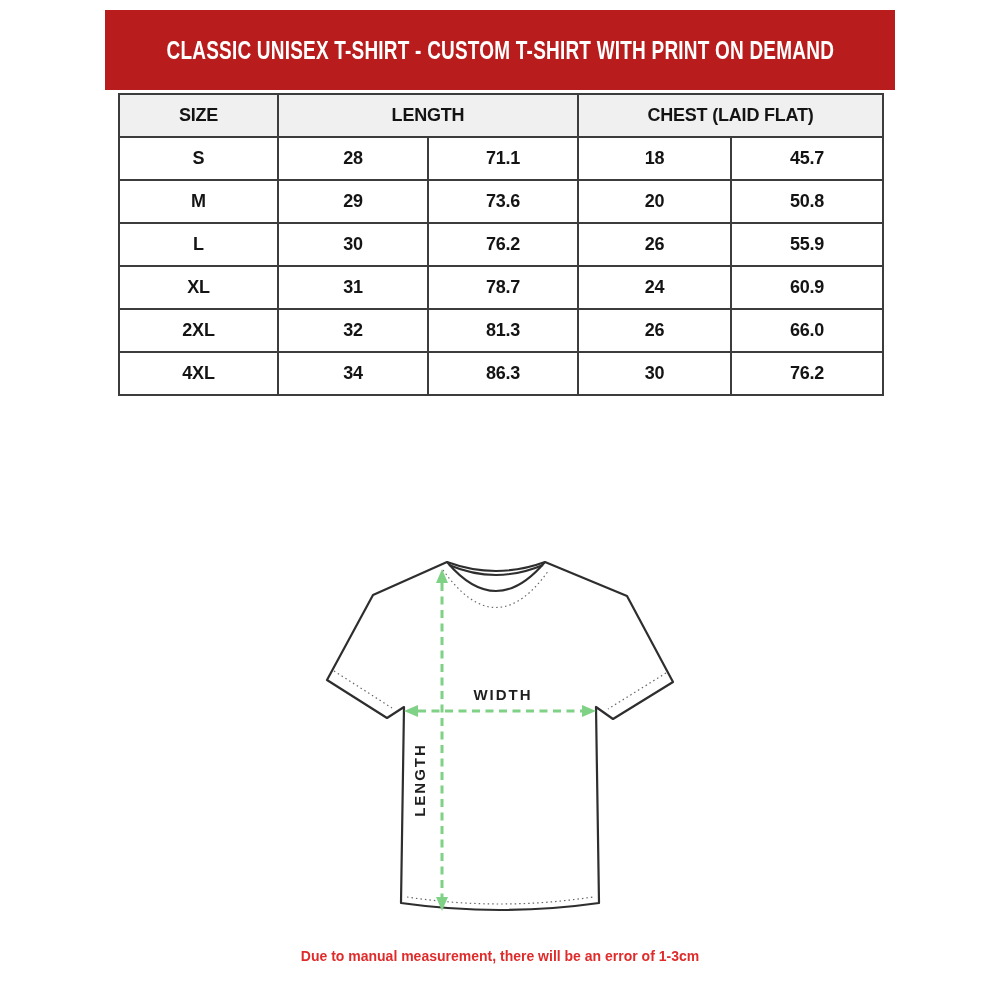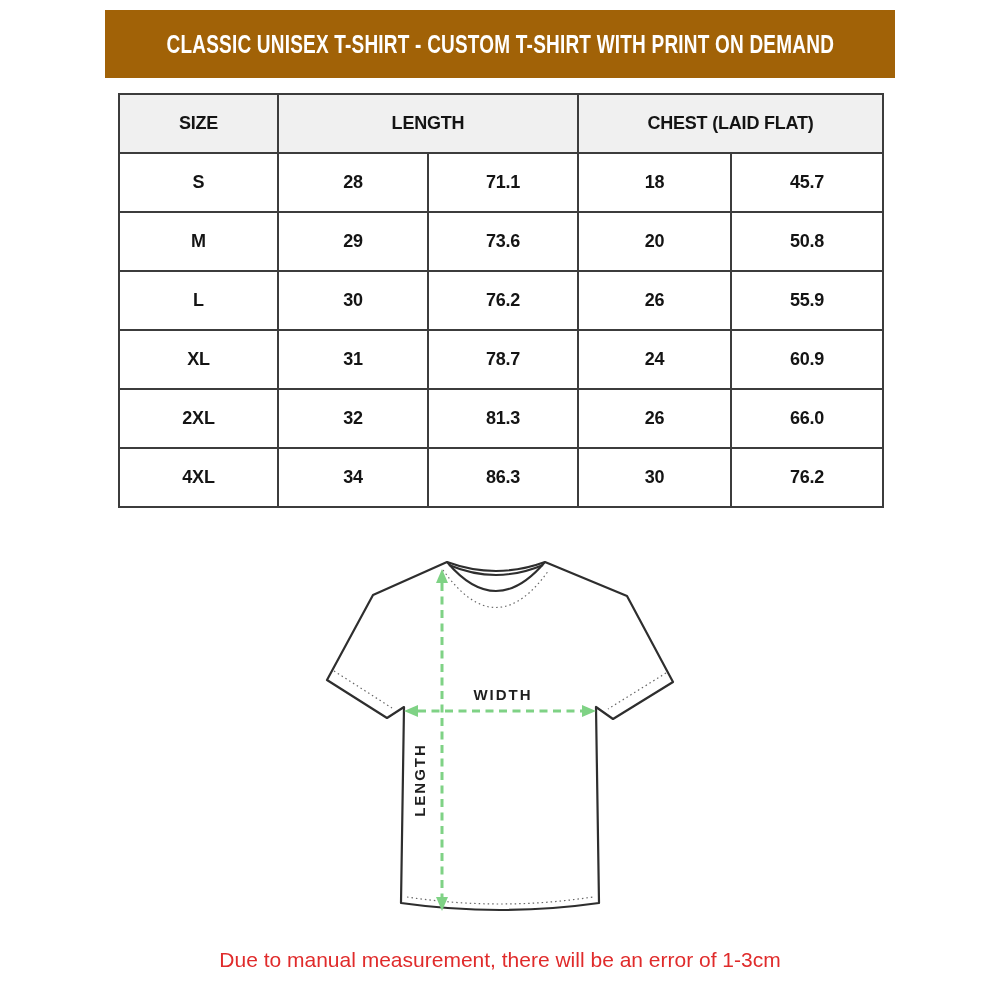--- a/index.html
+++ b/index.html
@@ -11,22 +11,22 @@
     background: #ffffff;
     font-family: "Liberation Sans", sans-serif;
     color: #141414;
     overflow: hidden;
   }
 
   
   .banner {
     position: absolute;
     left: 105px; top: 10px;
-    width: 790px; height: 68px;
-    background: #a16207;
+    width: 790px; height: 80px;
+    background: #b91c1c;
     display: flex;
     align-items: center;
     justify-content: center;
   }
   .banner .banner-text {
     display: inline-block;
     white-space: nowrap;
     color: #ffffff;
     font-size: 26px;
     font-weight: bold;
@@ -39,40 +39,40 @@
   table.size-table {
     position: absolute;
     left: 118px; top: 93px;
     width: 764px;
     border-collapse: collapse;
     table-layout: fixed;
   }
   table.size-table th,
   table.size-table td {
     border: 2px solid #3c3c3c;
-    height: 59px;
+    height: 43px;
     text-align: center;
     vertical-align: middle;
     font-size: 18px;
     font-weight: bold;
     letter-spacing: -0.2px;
     color: #141414;
     background: #ffffff;
   }
   table.size-table th { background: #f0f0f0; }
   td.gray { background: #f0f0f0; }
 
   
   .note {
     position: absolute;
     left: 0; right: 0;
     top: 948px;
     text-align: center;
-    font-size: 21px;
-    font-weight: normal;
+    font-size: 14px;
+    font-weight: bold;
     color: #e02b2b;
   }
 
   
   .shirt-svg {
     position: absolute;
     left: 300px; top: 540px;
     width: 400px; height: 400px;
   }
   .shirt-outline { fill: #ffffff; stroke: #2e2e2e; stroke-width: 2.2; stroke-linejoin: round; }

